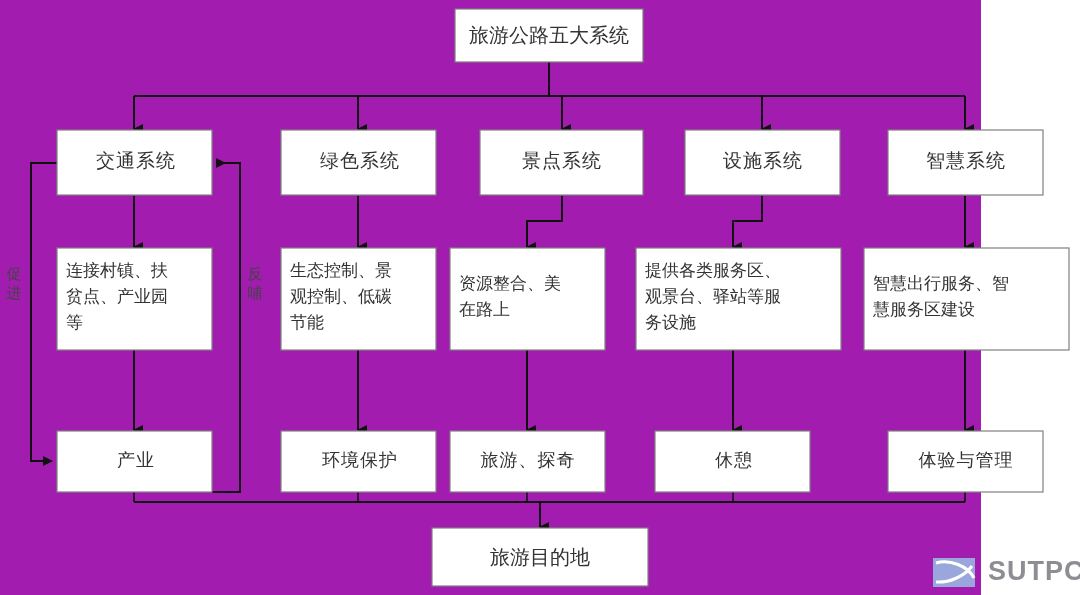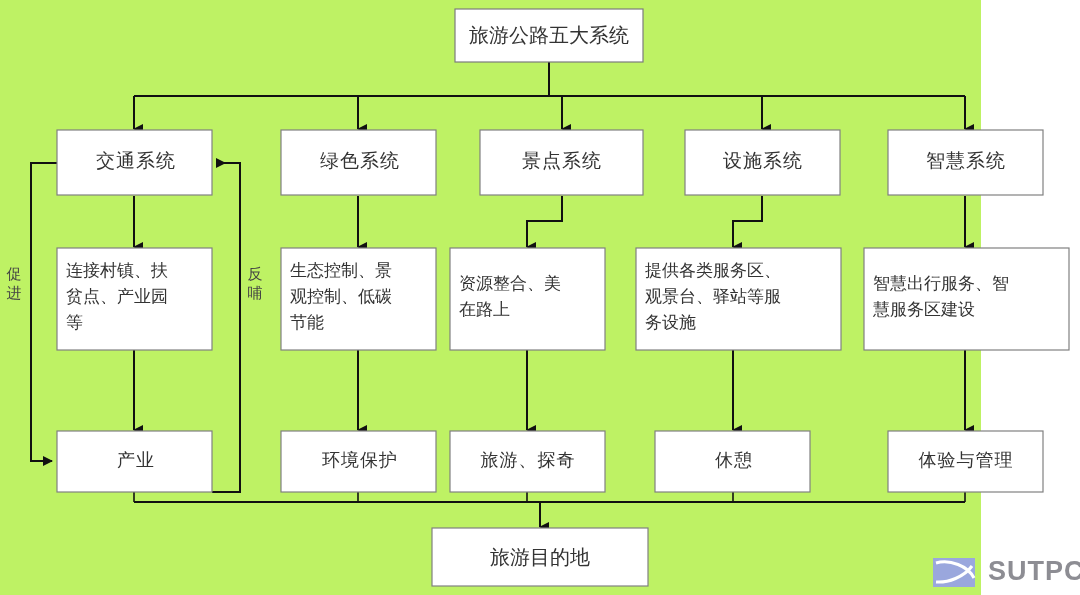--- a/index.html
+++ b/index.html
@@ -11,21 +11,21 @@
   body {
     width: 1080px;
     height: 595px;
     overflow: hidden;
     font-family: "Liberation Serif", "DejaVu Serif", serif;
   }
   #diagram-root {
     position: relative;
     width: 981px;
     height: 595px;
-    background: #bef264;
+    background: #a21caf;
   }
   svg#flow {
     position: absolute;
     left: 0;
     top: 0;
     width: 1080px;
     height: 595px;
   }
   .box {
     fill: #ffffff;

